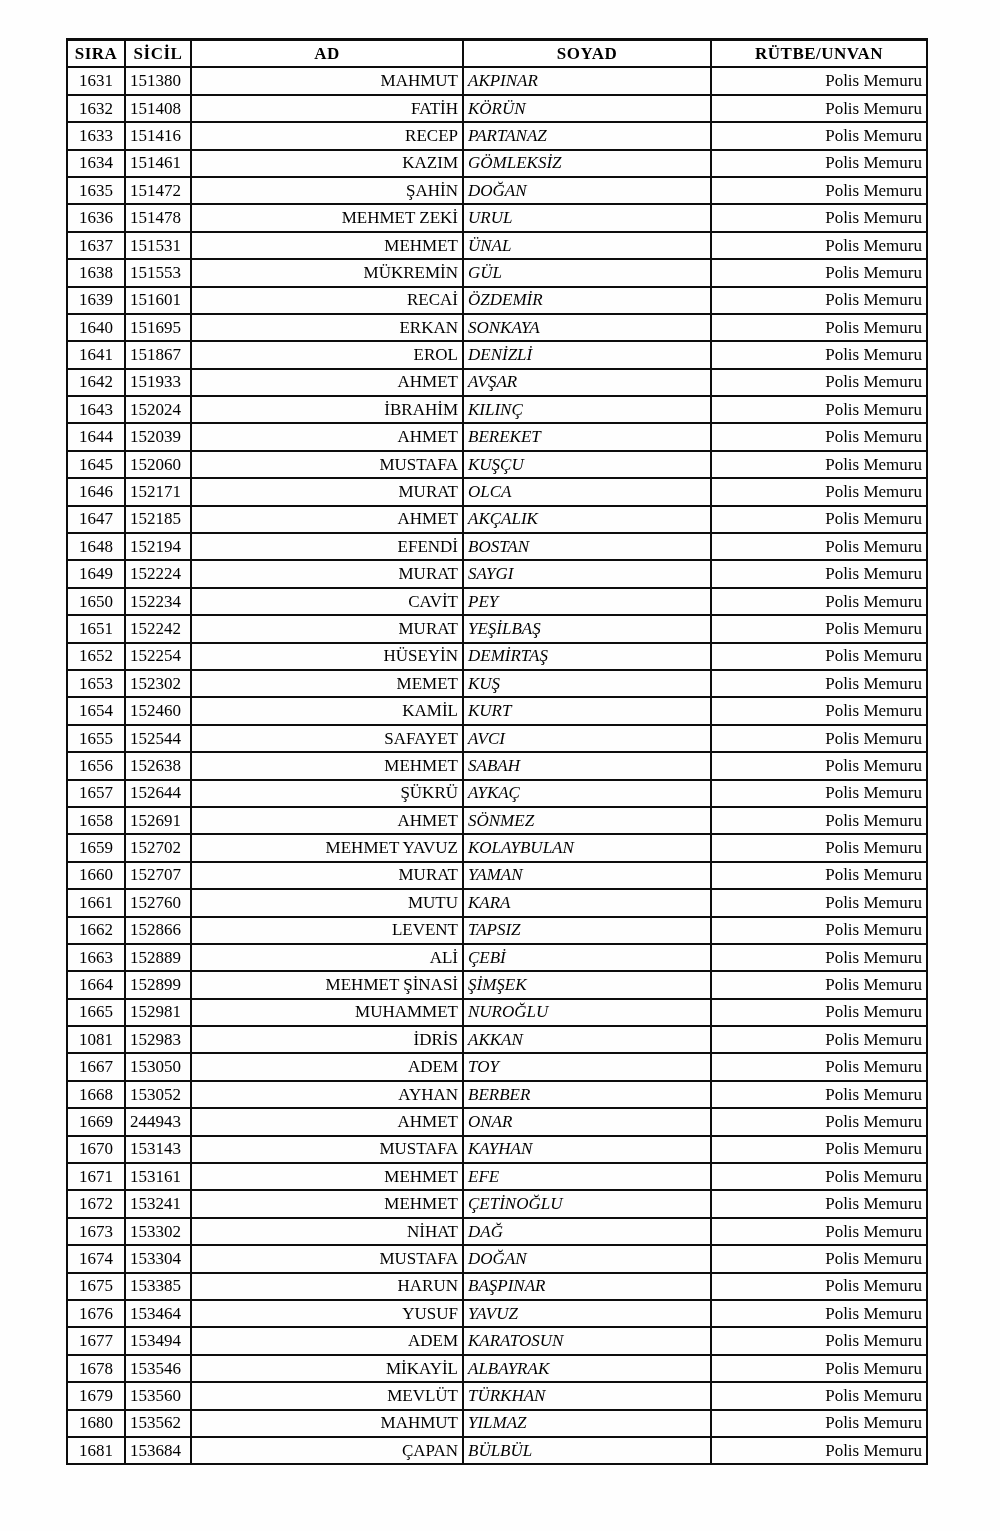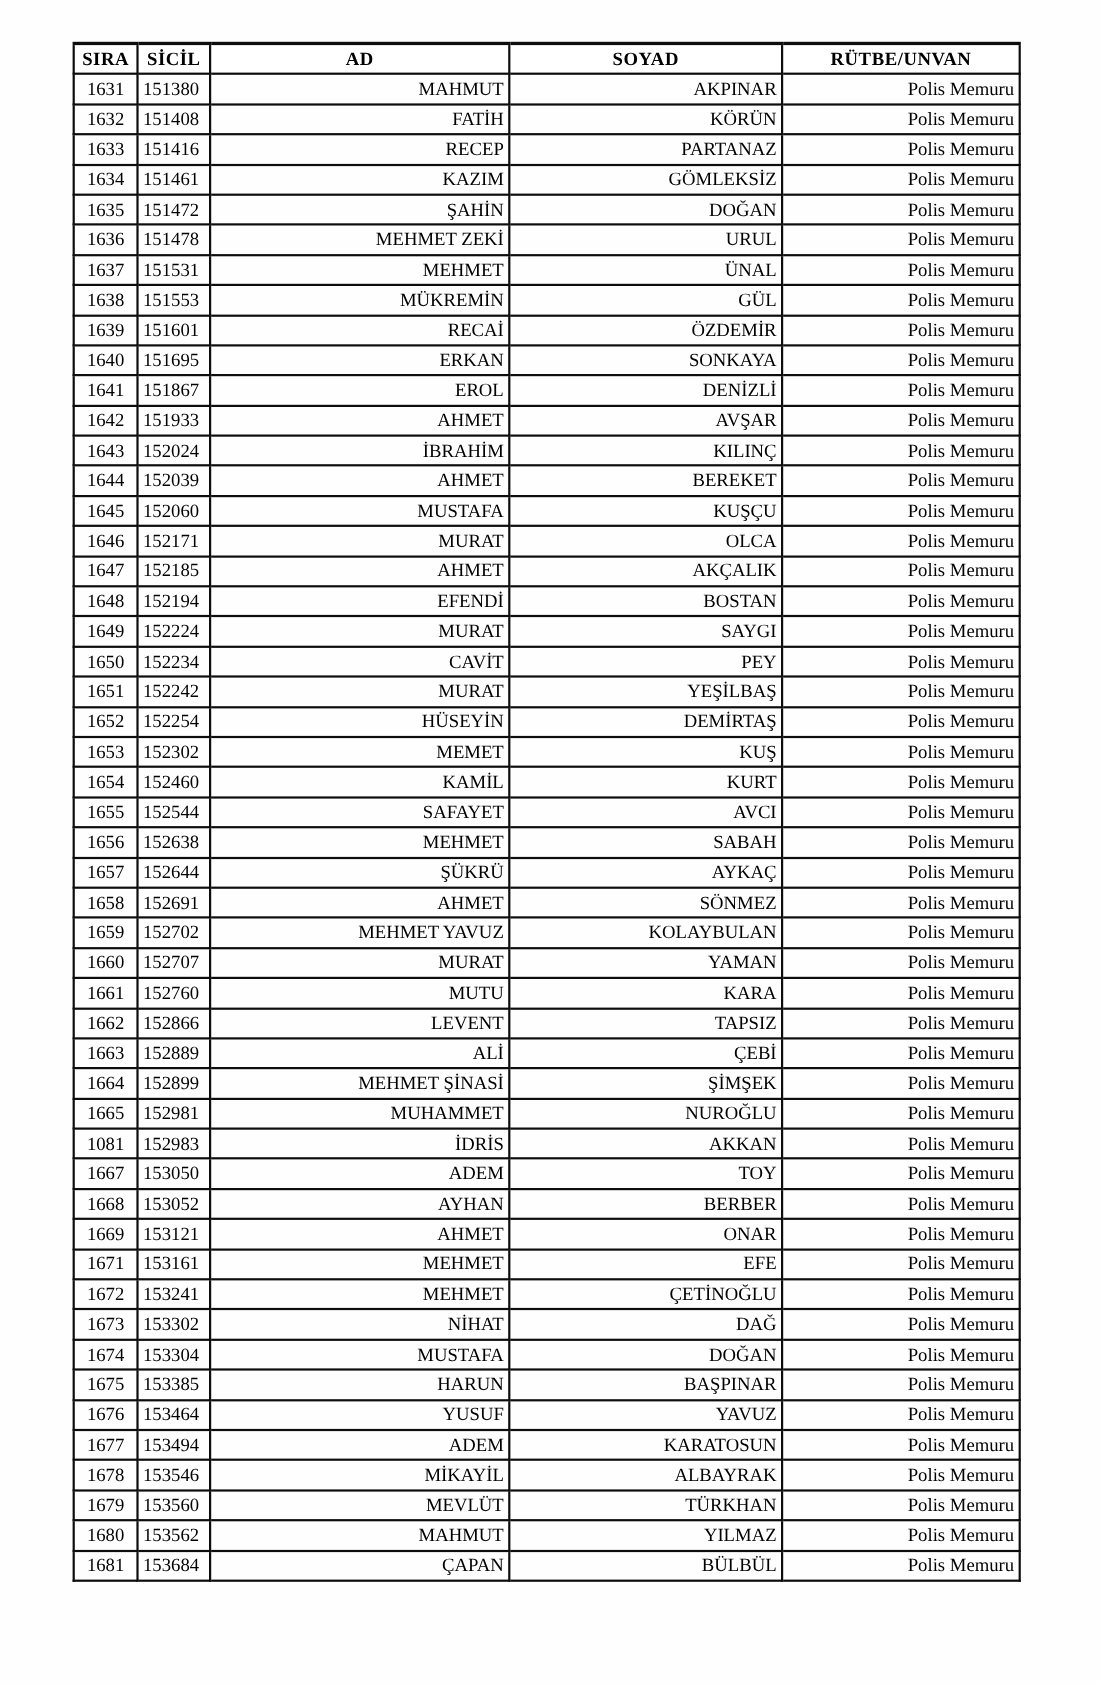--- a/index.html
+++ b/index.html
@@ -42,21 +42,21 @@
     font-weight: bold;
     text-align: center;
     font-size: 17px;
     letter-spacing: 0.5px;
     border-top-width: 3px;
     background: #ffffff;
   }
   td.c-sira  { text-align: center; }
   td.c-sicil { padding-right: 6px; }
   td.c-ad    { text-align: right;  padding-left: 5px; }
-  td.c-soyad { text-align: right;  padding-left: 5px; }
+  td.c-soyad { text-align: left;  padding-left: 5px; font-style: italic; }
   td.c-rutbe { text-align: right;  padding-left: 6px; }
   
   table.roster tr td { box-shadow: 0 0.5px 0 rgba(0,0,0,0.35); }
 </style>
 </head>
 <body>
 
 <div class="page">
   <table class="roster">
     <colgroup>
@@ -375,26 +375,33 @@
     <tr>
       <td class="c-sira">1668</td>
       <td class="c-sicil">153052</td>
       <td class="c-ad">AYHAN</td>
       <td class="c-soyad">BERBER</td>
       <td class="c-rutbe">Polis Memuru</td>
     </tr>
 
     <tr>
       <td class="c-sira">1669</td>
-      <td class="c-sicil">153121</td>
+      <td class="c-sicil">244943</td>
       <td class="c-ad">AHMET</td>
       <td class="c-soyad">ONAR</td>
       <td class="c-rutbe">Polis Memuru</td>
     </tr>
 
+    <tr>
+      <td class="c-sira">1670</td>
+      <td class="c-sicil">153143</td>
+      <td class="c-ad">MUSTAFA</td>
+      <td class="c-soyad">KAYHAN</td>
+      <td class="c-rutbe">Polis Memuru</td>
+    </tr>
 
     <tr>
       <td class="c-sira">1671</td>
       <td class="c-sicil">153161</td>
       <td class="c-ad">MEHMET</td>
       <td class="c-soyad">EFE</td>
       <td class="c-rutbe">Polis Memuru</td>
     </tr>
 
     <tr>

